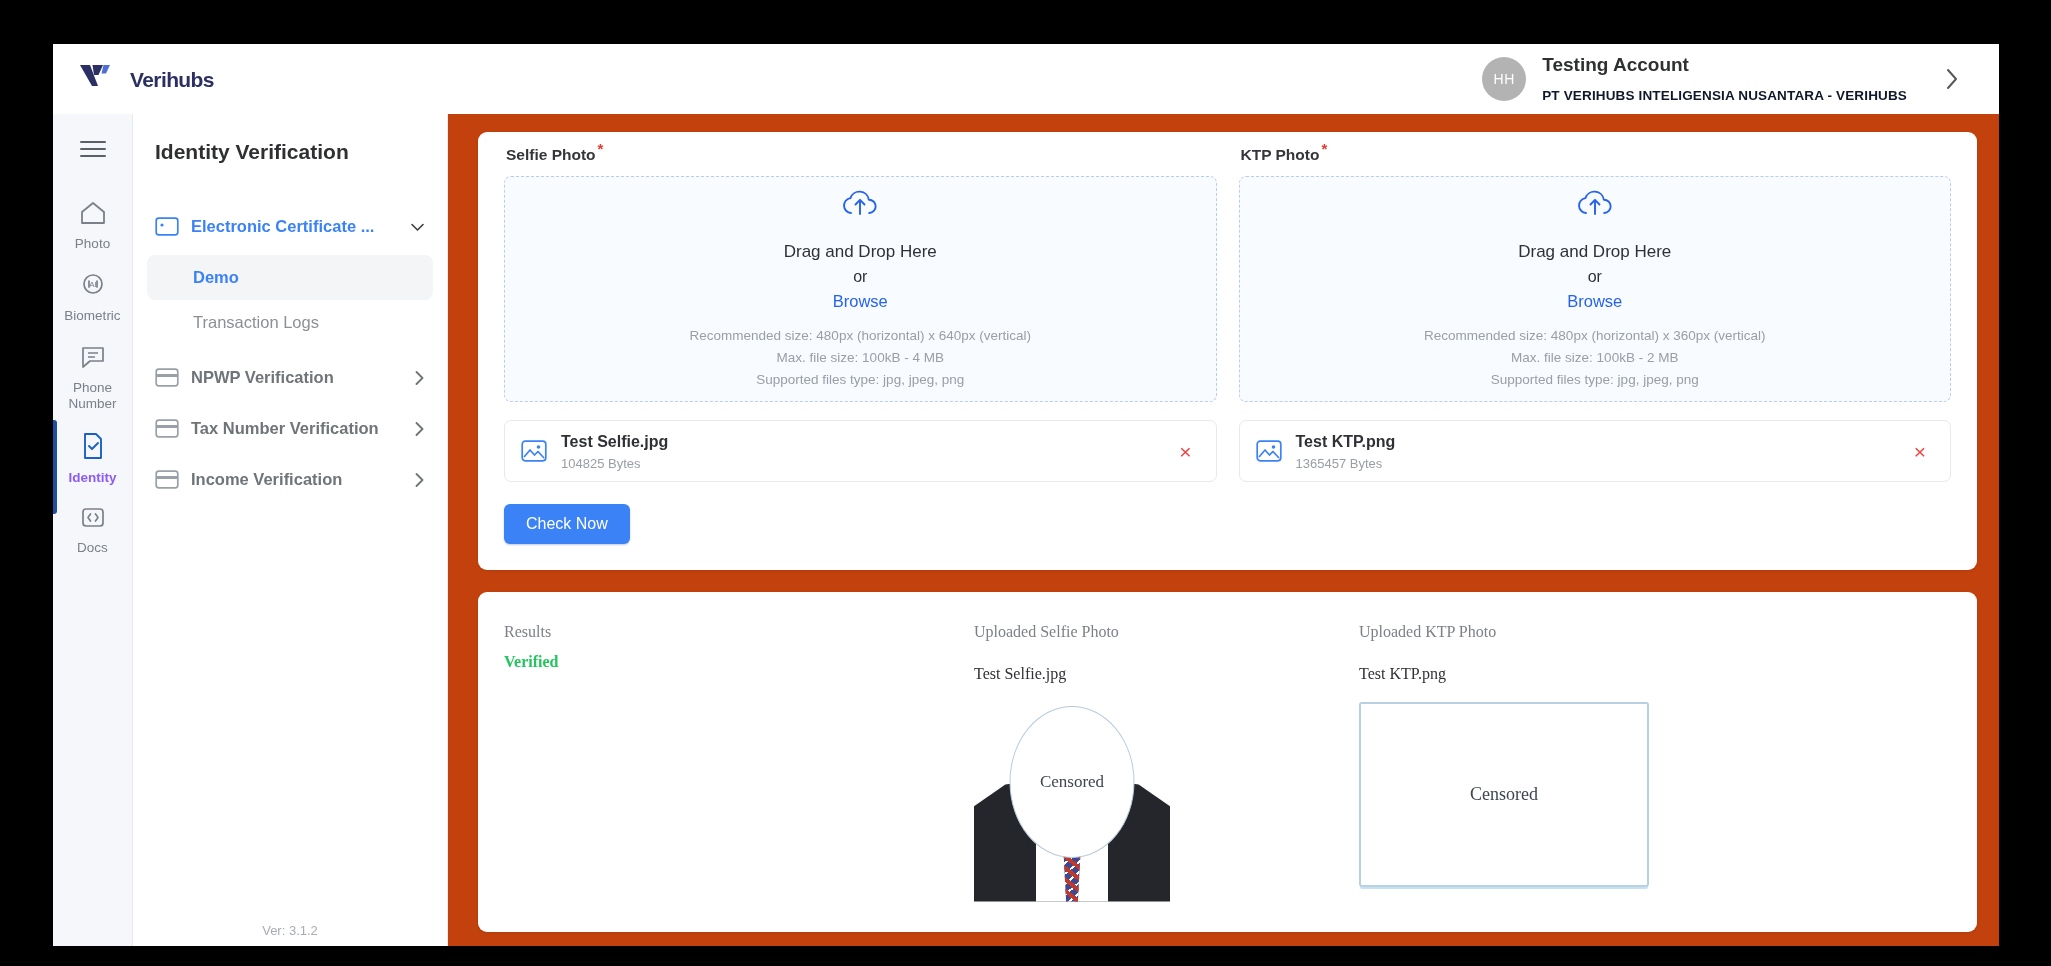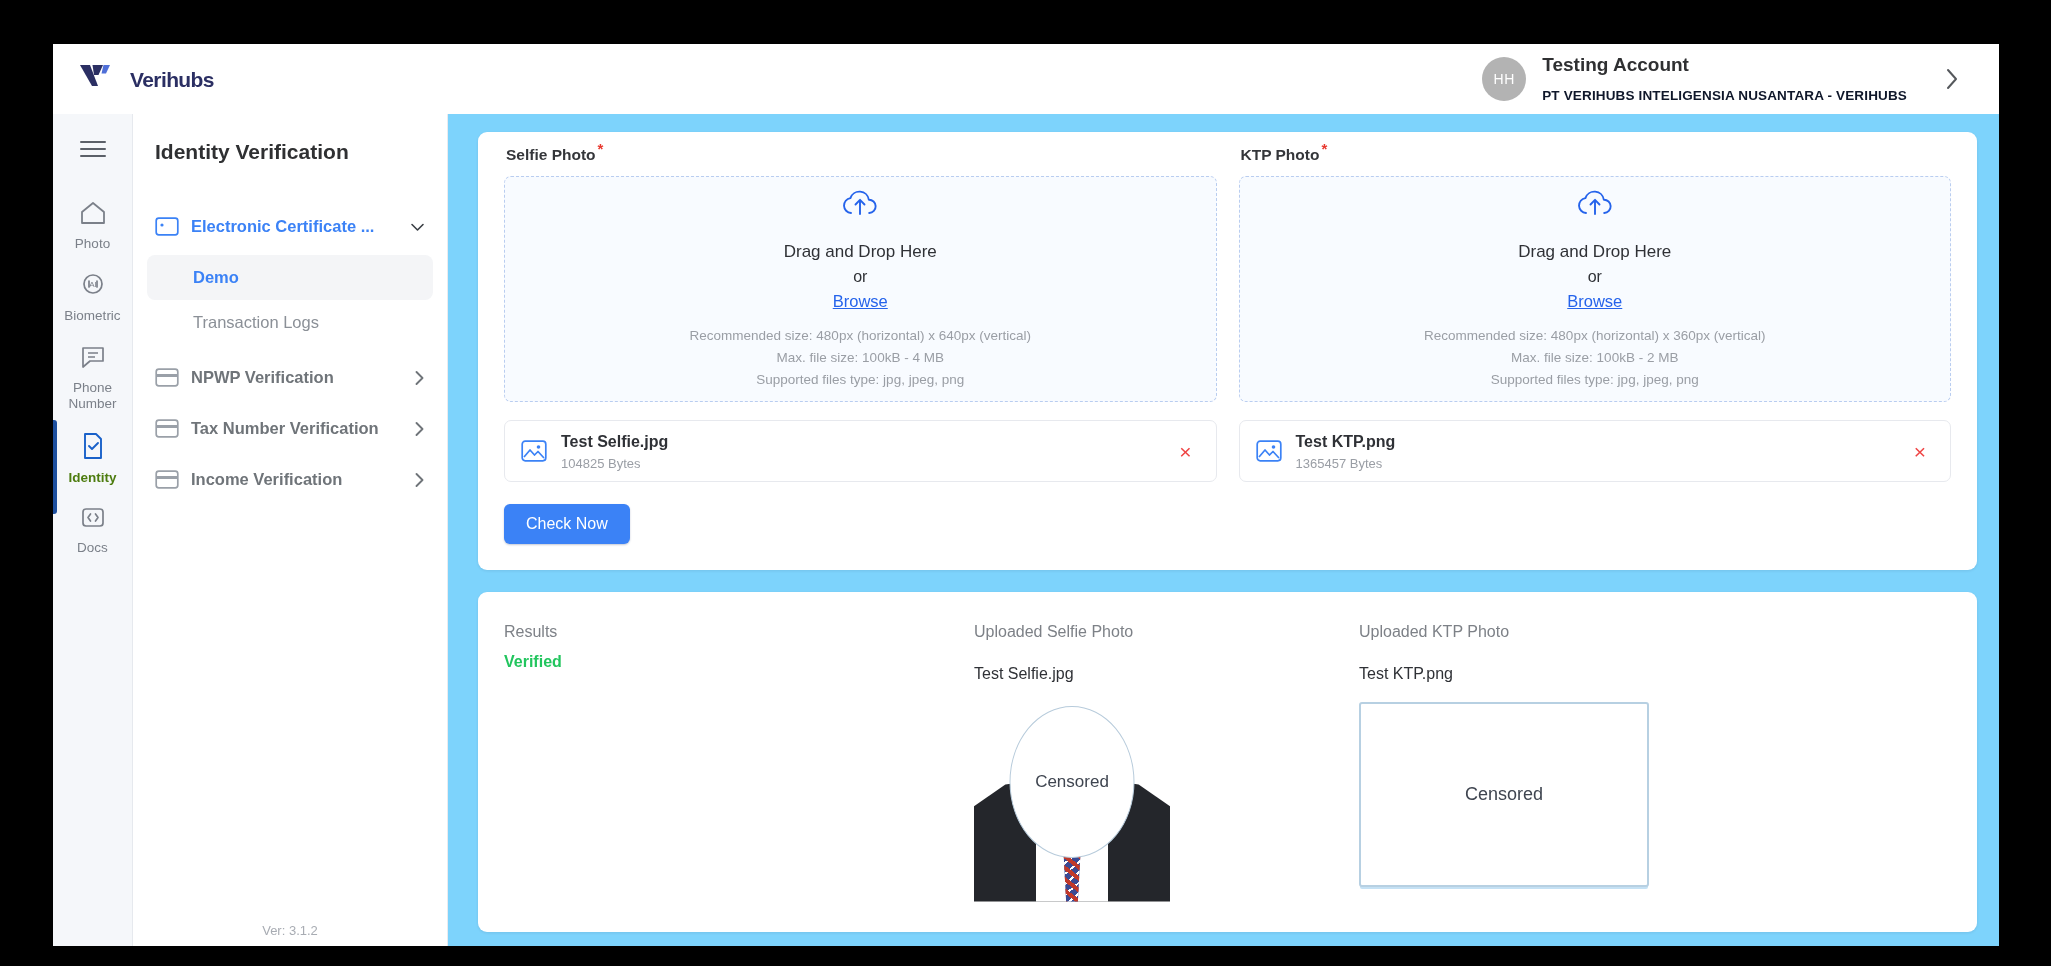--- a/index.html
+++ b/index.html
@@ -89,21 +89,21 @@
     padding: 9px 2px 10px;
     display: flex; flex-direction: column; align-items: center;
     cursor: pointer;
     text-align: center;
   }
   .rail-item .ic { color: #7b8089; display: block; }
   .rail-label {
     font-size: 13.5px; color: #7b8089; margin-top: 5px; line-height: 1.18;
   }
   .rail-item.active .ic { color: #1961c9; }
-  .rail-item.active .rail-label { color: #4d7c0f; font-weight: bold; }
+  .rail-item.active .rail-label { color: #8b5cf6; font-weight: bold; }
   .rail-item.active::before {
     content: "";
     position: absolute; left: -1px; top: -2px;
     width: 5px; height: 94px;
     background: #1d4f9e;
     border-radius: 0 3px 3px 0;
   }
 
   
   .sidebar {
@@ -146,21 +146,21 @@
     margin-top: auto;
     text-align: center;
     font-size: 13px;
     color: #a8acb3;
     padding-bottom: 8px;
   }
 
   
   .main {
     flex: 1 1 auto;
-    background: #7dd3fc;
+    background: #c2410c;
     padding: 18px 22px 0 30px;
     overflow: hidden;
     min-width: 0;
   }
   .card {
     background: #ffffff;
     border-radius: 9px;
     box-shadow: 0 1px 3px rgba(20,25,40,0.09);
   }
   .card-upload { padding: 0 26px 26px; margin-bottom: 22px; }
@@ -177,21 +177,21 @@
     border-radius: 7px;
     height: 226px;
     display: flex; flex-direction: column;
     align-items: center; justify-content: center;
     cursor: pointer;
   }
   .dz-icon { margin-bottom: 16px; }
   .dz-main { font-size: 17px; color: #2f3136; line-height: 1.55; }
   .dz-or { font-size: 16px; color: #2f3136; line-height: 1.45; }
   .dz-browse {
-    font-size: 16.5px; color: #2563eb; text-decoration: underline;
+    font-size: 16.5px; color: #2563eb; 
     cursor: pointer; line-height: 1.6; margin-bottom: 10px;
   }
   .dz-hint { font-size: 13.5px; color: #9a9ea5; line-height: 1.65; text-align: center; }
   .filechip {
     margin-top: 18px;
     border: 1px solid #e7e9ee;
     border-radius: 7px;
     height: 62px;
     display: flex; align-items: center;
     padding: 0 20px 0 16px;
@@ -210,21 +210,21 @@
     background: #3b82f6; color: #fff;
     border: none; border-radius: 6px;
     font-family: inherit;
     font-size: 16px; font-weight: normal;
     padding: 11px 22px;
     cursor: pointer;
     box-shadow: 0 1px 2px rgba(20,40,90,0.25);
   }
 
   .card-results { padding: 30px 26px 0 26px; height: 340px; overflow: hidden; }
-  .res-cols { display: flex; }
+  .res-cols { display: flex; font-family: Liberation Serif, serif; }
   .res-col-1 { flex: 0 0 470px; }
   .res-col-2 { flex: 0 0 385px; }
   .res-col-3 { flex: 1 1 auto; }
   .res-label { font-size: 16px; color: #7d8187; line-height: 1.2; }
   .res-value-ok {
     font-size: 16px; font-weight: bold; color: #22c55e;
     margin-top: 11px; line-height: 1.2;
   }
   .res-block2 { margin-top: 34px; }
   .res-filename { font-size: 16px; color: #2f3136; margin-top: 23px; line-height: 1.2; }

